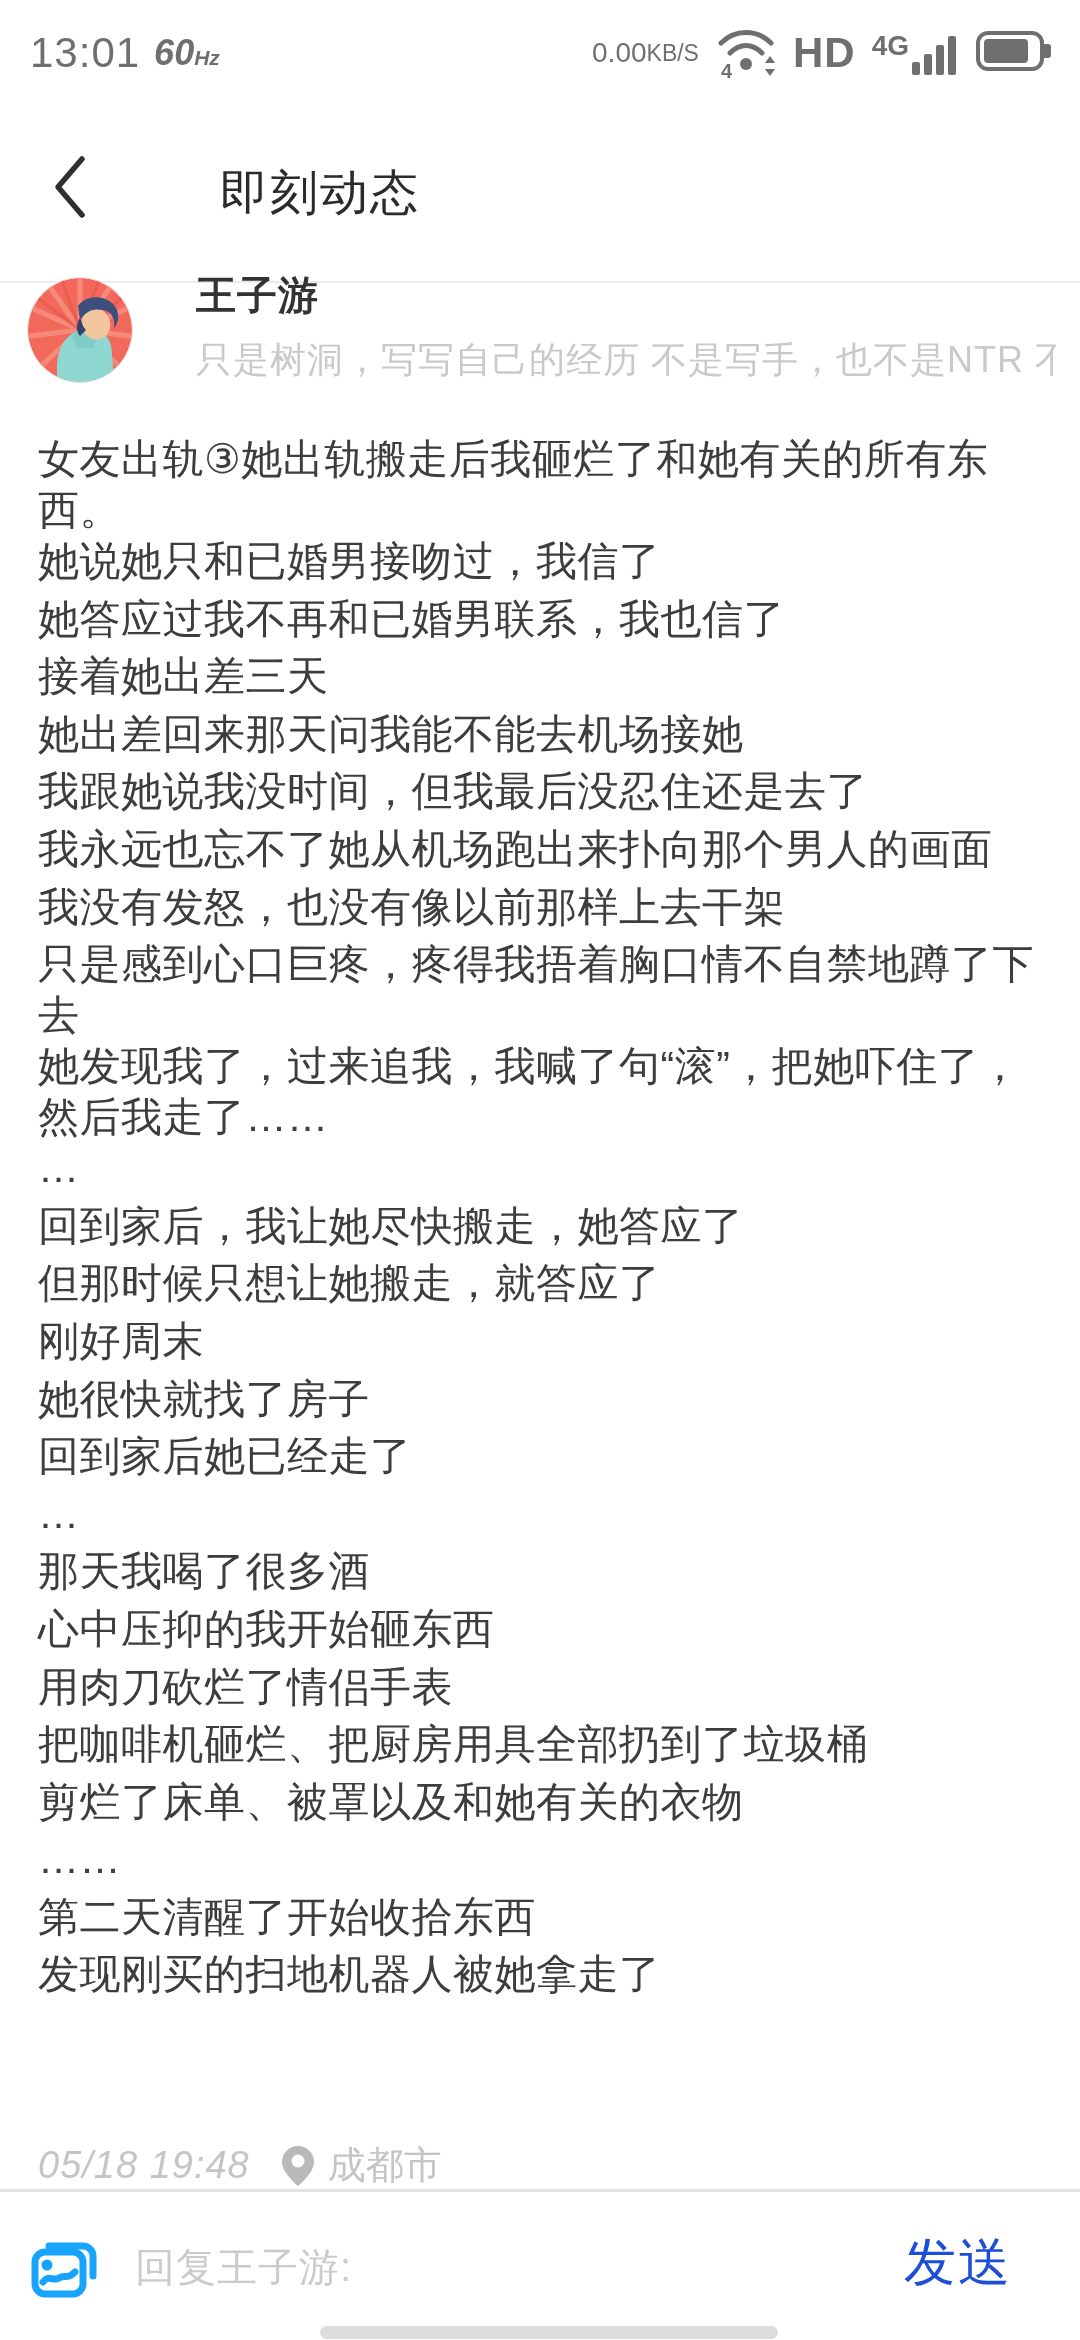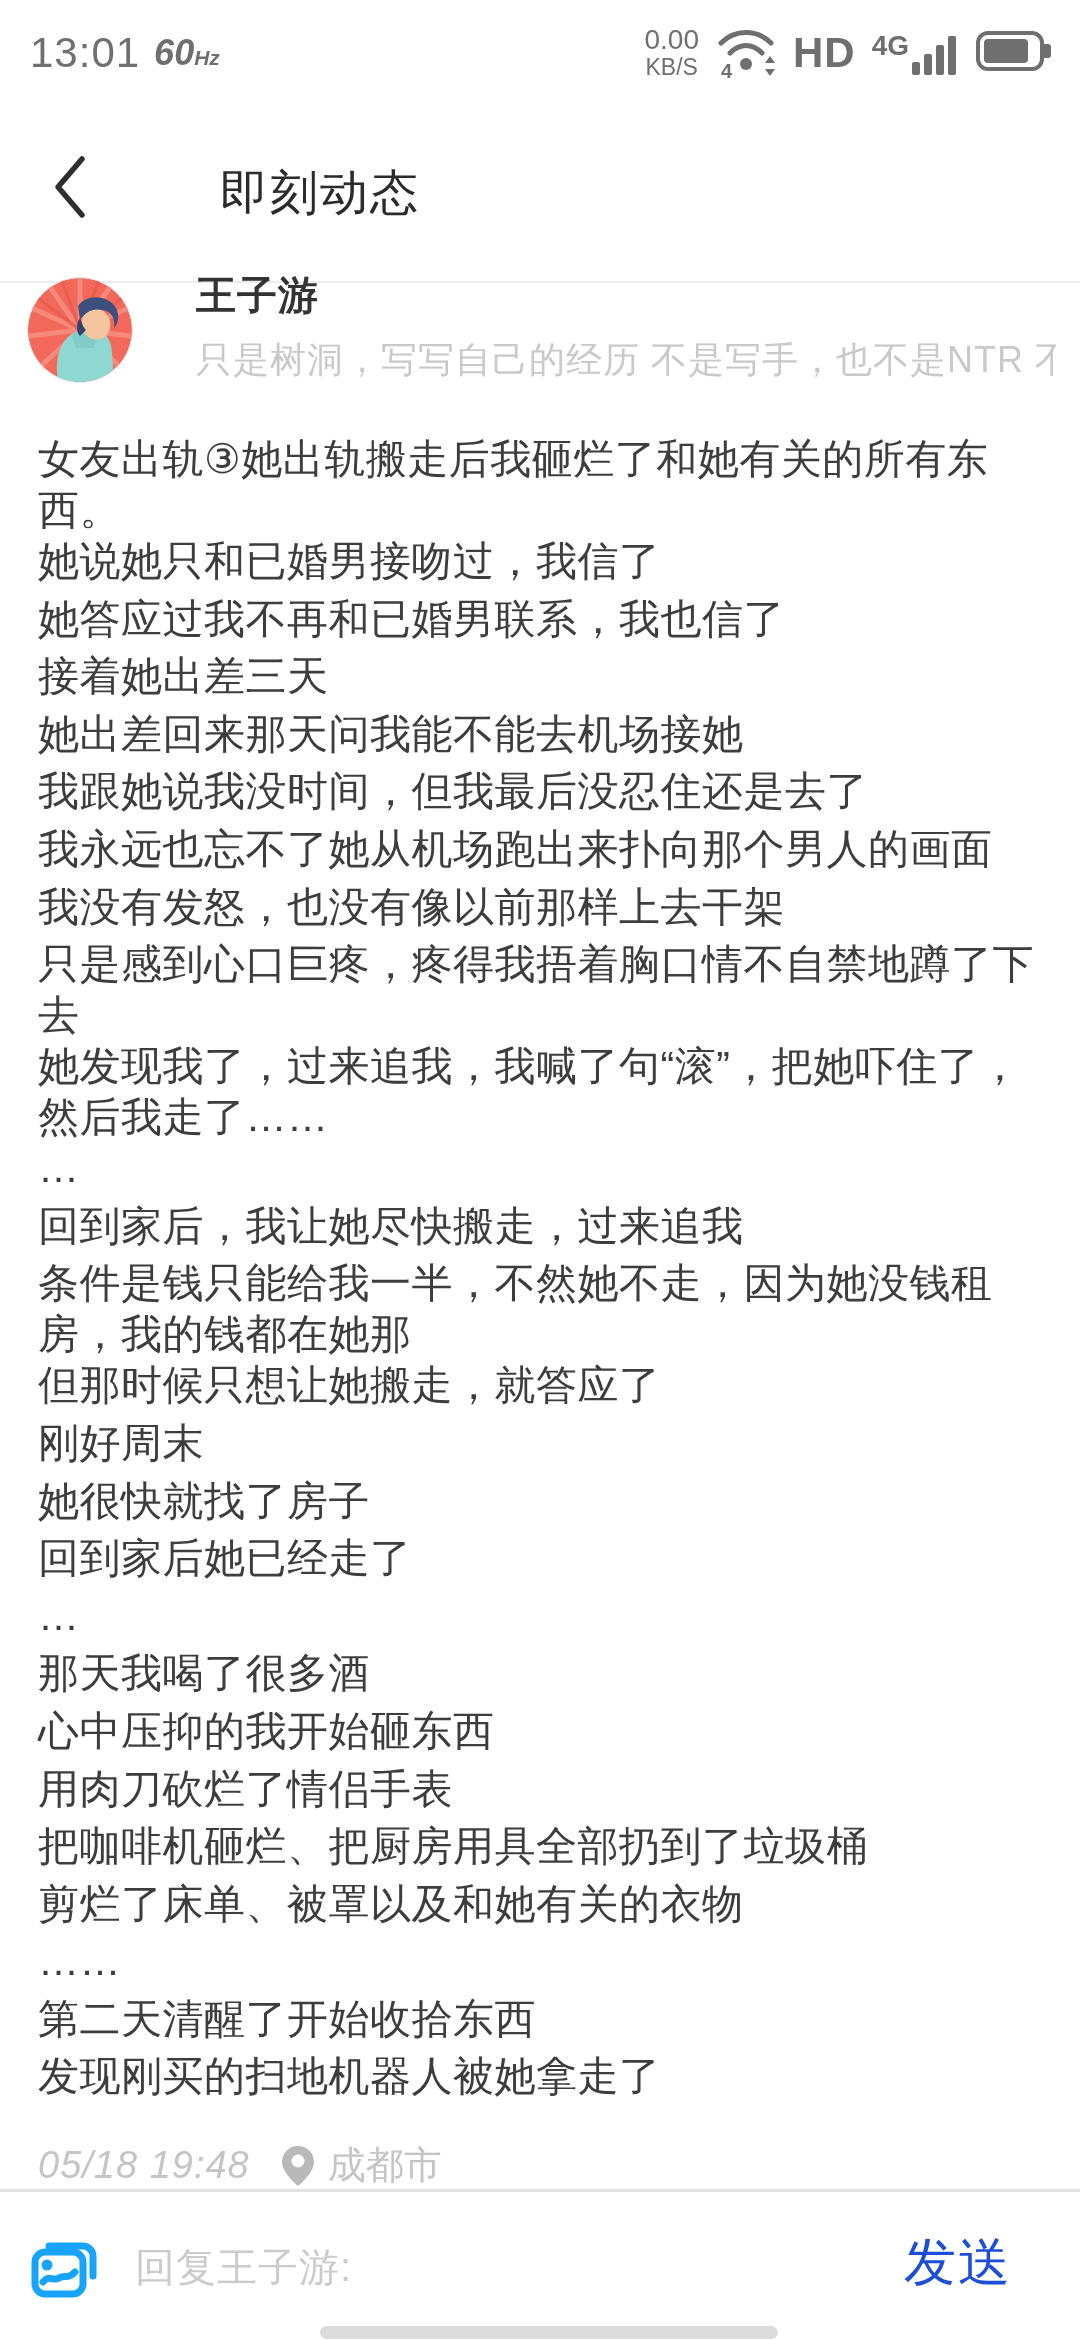--- a/index.html
+++ b/index.html
@@ -13,21 +13,21 @@
   .status-bar {
     position:absolute; top:0; left:0; width:1080px; height:95px;
     display:flex; align-items:center; justify-content:space-between;
     padding:10px 28px 0 30px; color:#6f6f6f;
   }
   .sb-left { display:flex; align-items:center; gap:14px; }
   .sb-time { font-size:42px; letter-spacing:1px; }
   .sb-hz { font-style:italic; font-weight:bold; font-size:36px; }
   .sb-hz .hz-unit { font-size:21px; }
   .sb-right { display:flex; align-items:center; gap:16px; }
-  .sb-speed { display:flex; flex-direction:column; align-items:center; line-height:1; }
+  .sb-speed { display:flex; flex-direction:row; align-items:center; line-height:1; }
   .sb-speed .spd-val { font-size:28px; }
   .sb-speed .spd-unit { font-size:23px; margin-top:2px; }
   .sb-hd { font-size:42px; font-weight:600; letter-spacing:1px; }
   .sb-net { display:flex; align-items:flex-start; gap:3px; }
   .sb-4g { font-size:28px; font-weight:700; margin-top:0px; }
   
   .nav-bar { position:absolute; top:95px; left:0; width:1080px; height:187px; }
   .back-btn { position:absolute; left:42px; top:52px; width:56px; height:80px; display:flex; align-items:center; justify-content:center; }
   .nav-title { position:absolute; left:220px; top:66px; font-size:48px; color:#2b2b2b; font-weight:500; letter-spacing:2px; }
   .nav-divider { position:absolute; top:281px; left:0; width:1080px; height:2px; background:#ececec; }
@@ -144,22 +144,21 @@
     <div class="post-line">她说她只和已婚男接吻过，我信了</div>
     <div class="post-line">她答应过我不再和已婚男联系，我也信了</div>
     <div class="post-line">接着她出差三天</div>
     <div class="post-line">她出差回来那天问我能不能去机场接她</div>
     <div class="post-line">我跟她说我没时间，但我最后没忍住还是去了</div>
     <div class="post-line">我永远也忘不了她从机场跑出来扑向那个男人的画面</div>
     <div class="post-line">我没有发怒，也没有像以前那样上去干架</div>
     <div class="post-line">只是感到心口巨疼，疼得我捂着胸口情不自禁地蹲了下去</div>
     <div class="post-line">她发现我了，过来追我，我喊了句“滚”，把她吓住了，然后我走了……</div>
     <div class="post-line">…</div>
-    <div class="post-line">回到家后，我让她尽快搬走，过来追我</div>
-    <div class="post-line">条件是钱只能给我一半，不然她不走，因为她没钱租房，我的钱都在她那</div>
+    <div class="post-line">回到家后，我让她尽快搬走，她答应了</div>
     <div class="post-line">但那时候只想让她搬走，就答应了</div>
     <div class="post-line">刚好周末</div>
     <div class="post-line">她很快就找了房子</div>
     <div class="post-line">回到家后她已经走了</div>
     <div class="post-line">…</div>
     <div class="post-line">那天我喝了很多酒</div>
     <div class="post-line">心中压抑的我开始砸东西</div>
     <div class="post-line">用肉刀砍烂了情侣手表</div>
     <div class="post-line">把咖啡机砸烂、把厨房用具全部扔到了垃圾桶</div>
     <div class="post-line">剪烂了床单、被罩以及和她有关的衣物</div>

